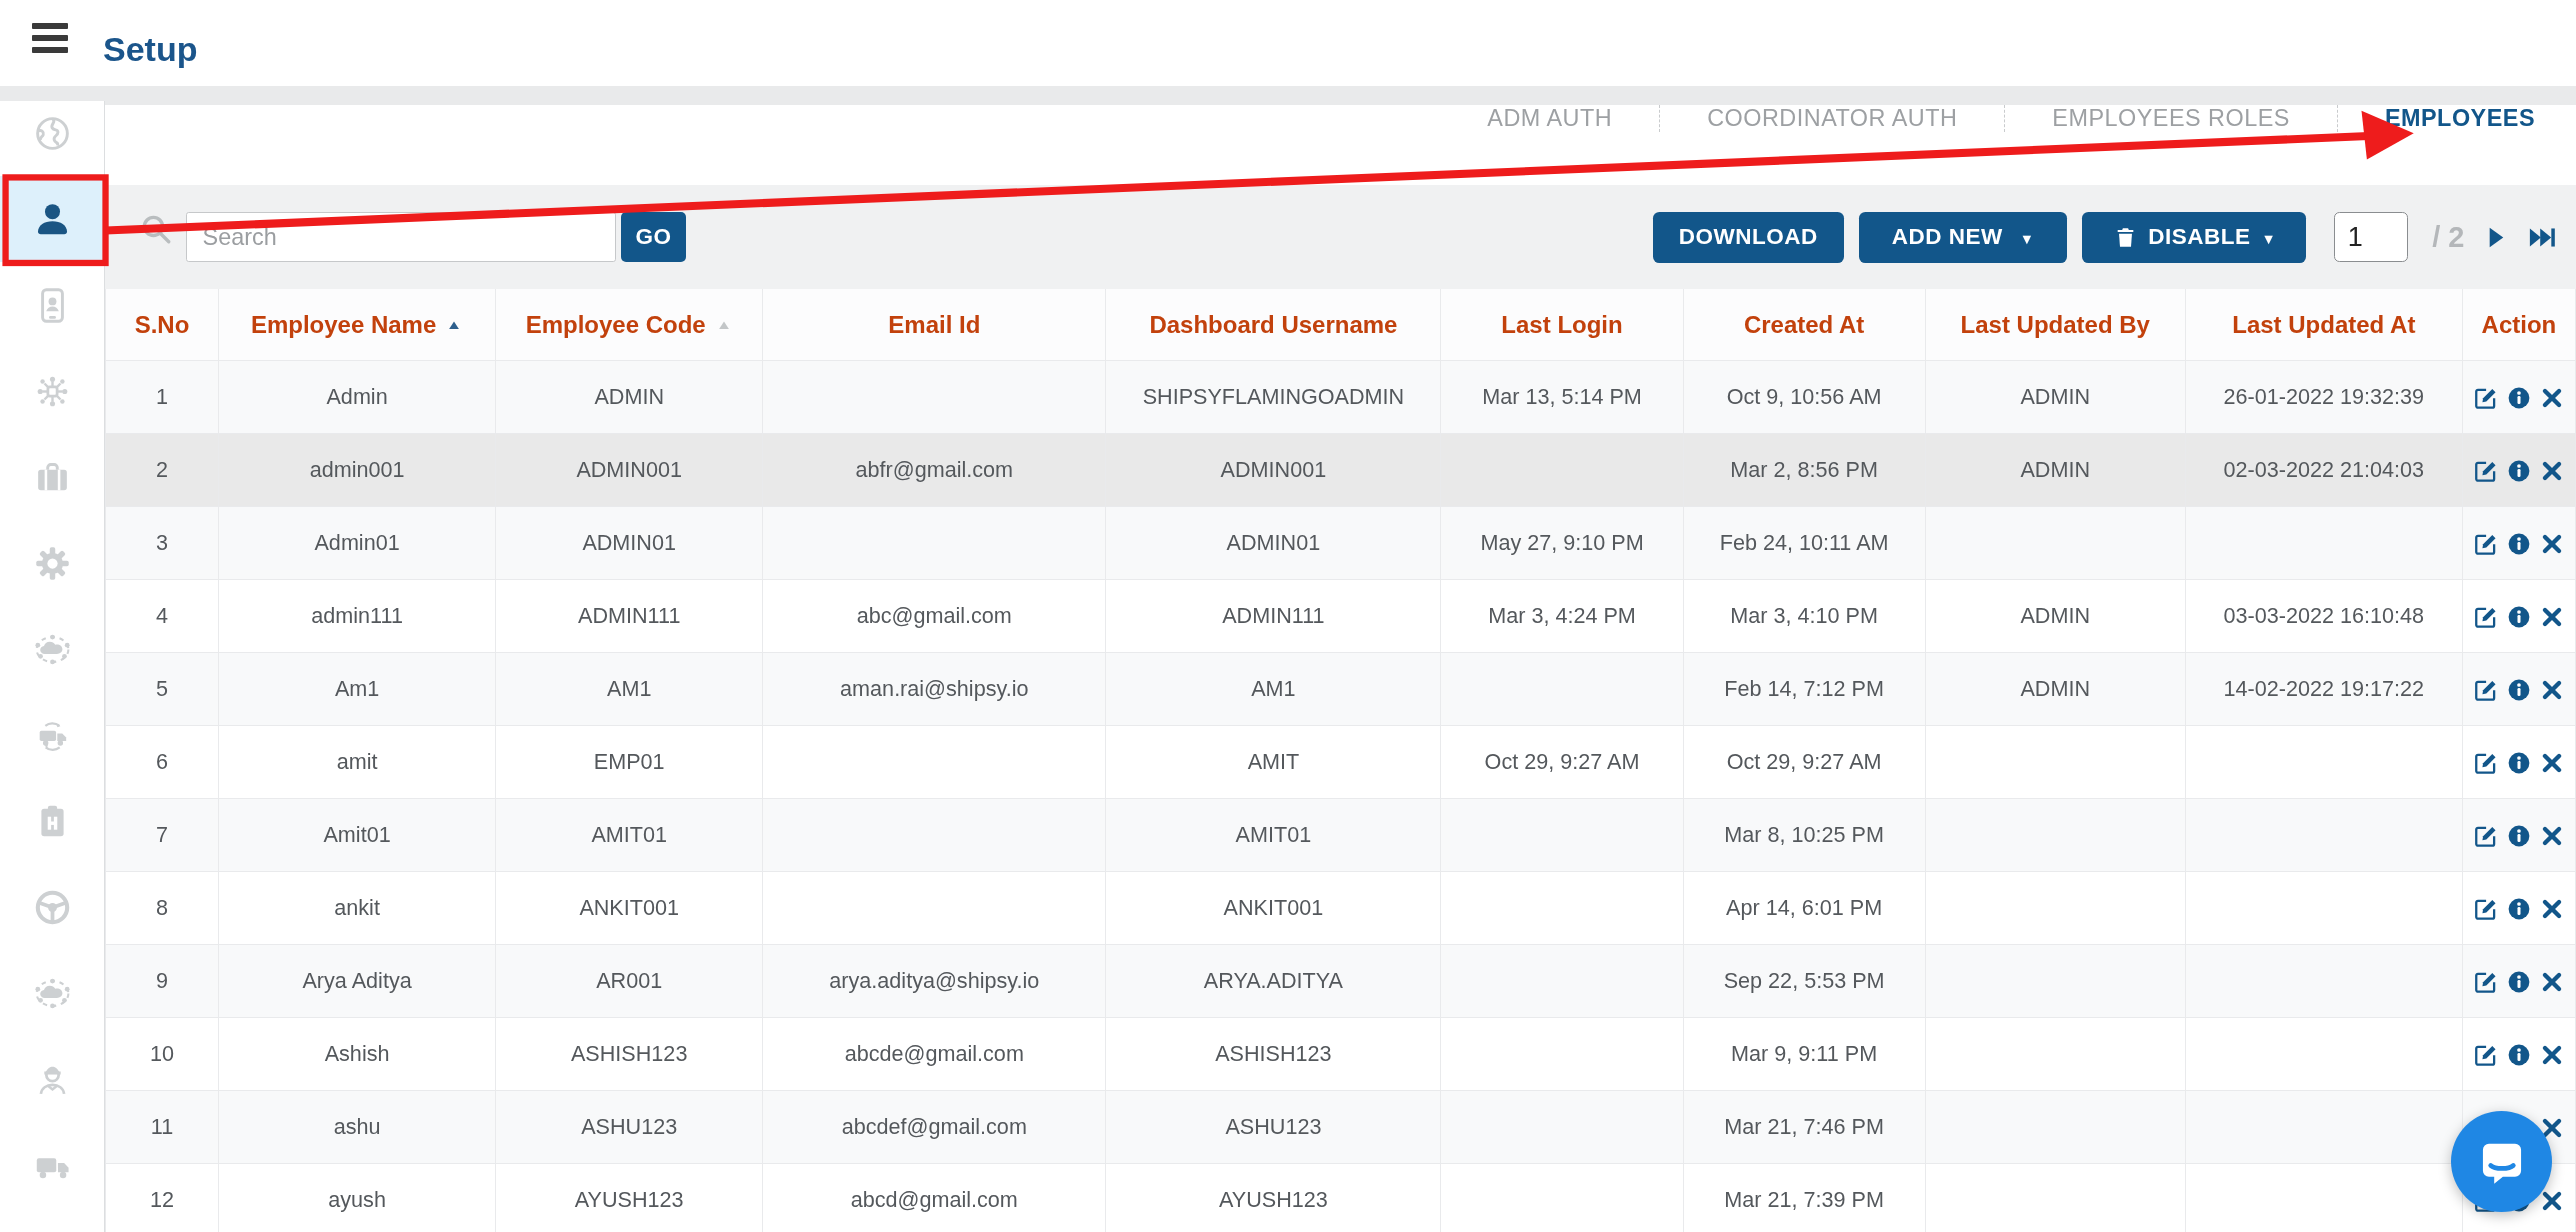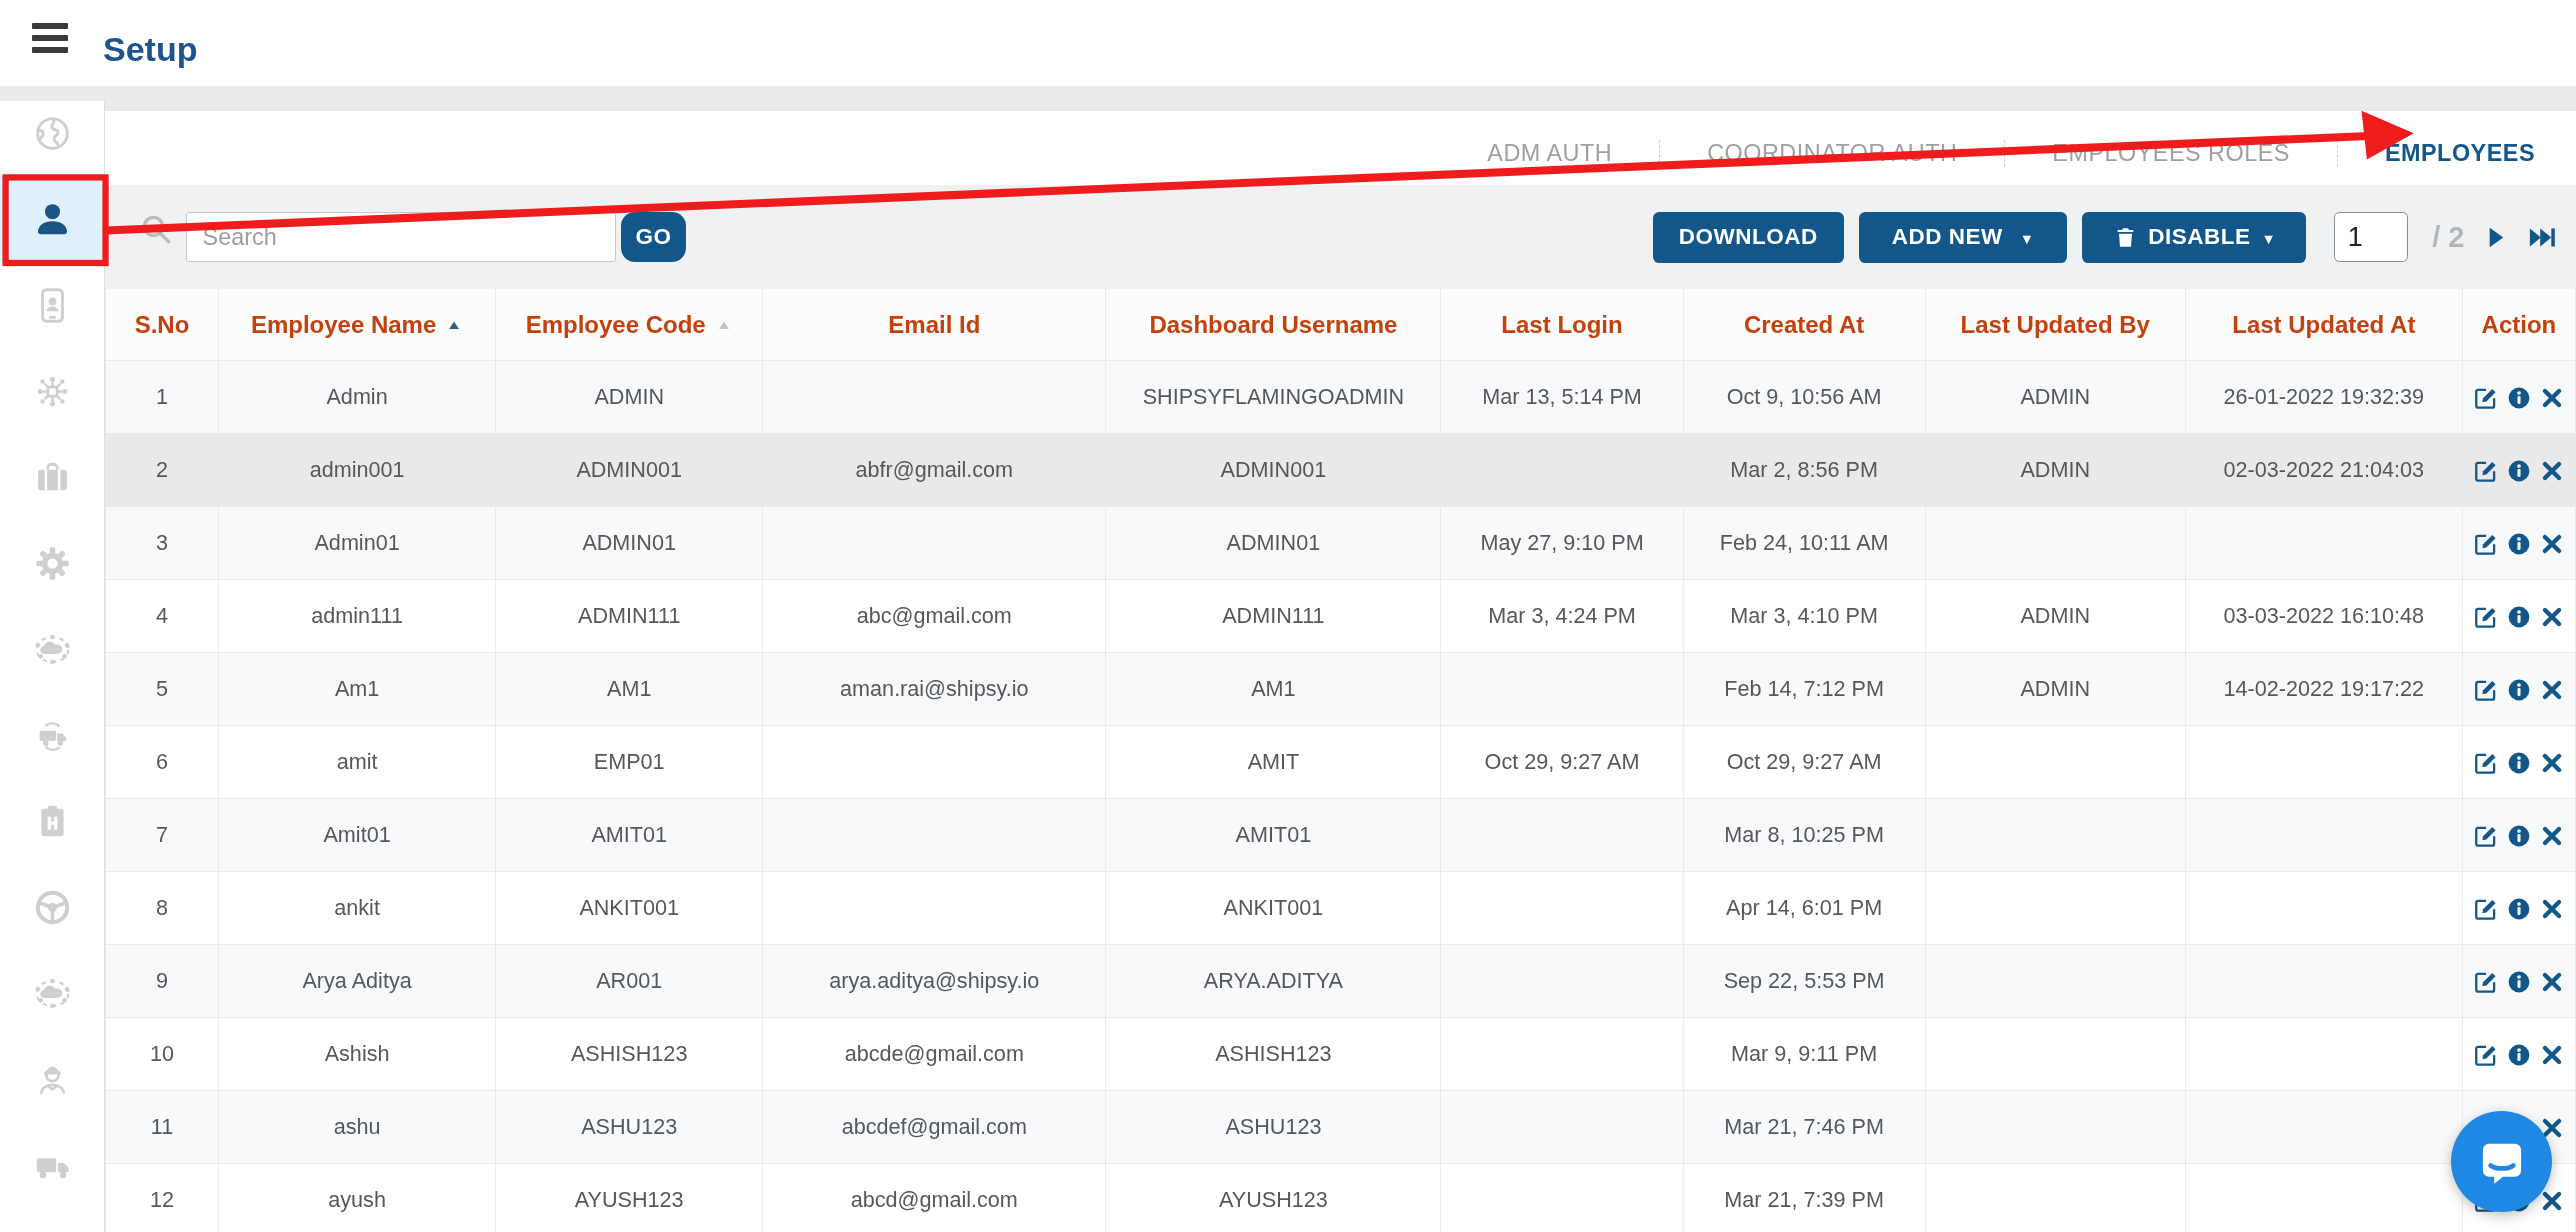--- a/index.html
+++ b/index.html
@@ -14,33 +14,33 @@
 
   
   .sidebar{position:absolute;left:0;top:101px;width:104px;height:1131px;background:#ffffff;border-right:0.9px solid #dcdee0;z-index:4;}
   .sb-item{width:104px;height:86px;display:flex;align-items:center;justify-content:center;color:#cdd0d2;cursor:pointer;}
   .sb-item:first-child{margin-top:-10.8px;}
   .sb-item.active{background:#ddf0fb;color:#1a5583;}
   .sb-icon{width:41px;height:41px;display:block;}
   .sb-icon svg{width:41px;height:41px;display:block;}
 
   
-  .tabstrip{position:absolute;left:105px;top:111px;width:2471px;height:84px;background:#ffffff;display:flex;justify-content:flex-end;align-items:center;z-index:2;}
+  .tabstrip{position:absolute;left:105px;top:105px;width:2471px;height:84px;background:#ffffff;display:flex;justify-content:flex-end;align-items:flex-start;z-index:2;}
   .tab{display:flex;align-items:center;padding:0 47px;font-size:23.4px;letter-spacing:0.5px;color:#9da0a3;cursor:pointer;white-space:nowrap;}
   .tab + .tab{border-left:0.9px dashed #c9cbcd;}
   .tab.active{color:#12568a;font-weight:bold;padding-right:41px;}
 
   .toolbar{position:absolute;left:105px;top:185px;width:2471px;height:104px;background:#f0f1f2;display:flex;align-items:center;z-index:2;}
   .search-wrap{display:flex;align-items:flex-start;margin-left:34px;}
   .search-icon{width:34px;height:34px;color:#b9bdbf;margin-right:12.6px;}
   .search-icon svg{width:34px;height:34px;display:block;}
   .search-input{width:396px;height:48px;border:0.9px solid #c6c8ca;border-radius:2.7px;background:#fff;font-size:23.4px;color:#555;padding:0 16px;font-family:"Liberation Sans",sans-serif;outline:none;}
   .search-input::placeholder{color:#9b9ea1;}
   .btn{display:flex;align-items:center;justify-content:center;background:#12568a;color:#fff;border:none;border-radius:6.3px;font-weight:bold;font-size:22.5px;letter-spacing:0.5px;height:51px;cursor:pointer;font-family:"Liberation Sans",sans-serif;}
-  .go-btn{width:65px;height:50px;margin-left:5.4px;border-radius:14px;}
+  .go-btn{width:65px;height:50px;margin-left:5.4px;border-radius:5px;}
   .toolbar-right{margin-left:auto;display:flex;align-items:center;gap:15.3px;padding-right:19px;}
   .download-btn{width:191px;}
   .addnew-btn{width:208px;gap:17px;}
   .disable-btn{width:224px;gap:10.8px;}
   .caret{font-size:14.4px;line-height:1;transform:translateY(1.8px);}
   .trash{width:25px;height:25px;}
   .trash svg{width:25px;height:25px;display:block;}
   .page-input{width:59px;height:48px;border:1.8px solid #8a8d90;border-radius:5.4px;background:#fff;font-size:27px;color:#222;text-align:left;padding:0 0 0 12.6px;font-family:"Liberation Sans",sans-serif;margin-left:12.6px;}
   .page-total{font-size:29px;color:#b4b7ba;font-weight:bold;margin-left:9px;}
   .pg-icon{width:31px;height:31px;color:#12568a;cursor:pointer;background:none;border:none;padding:0;}

